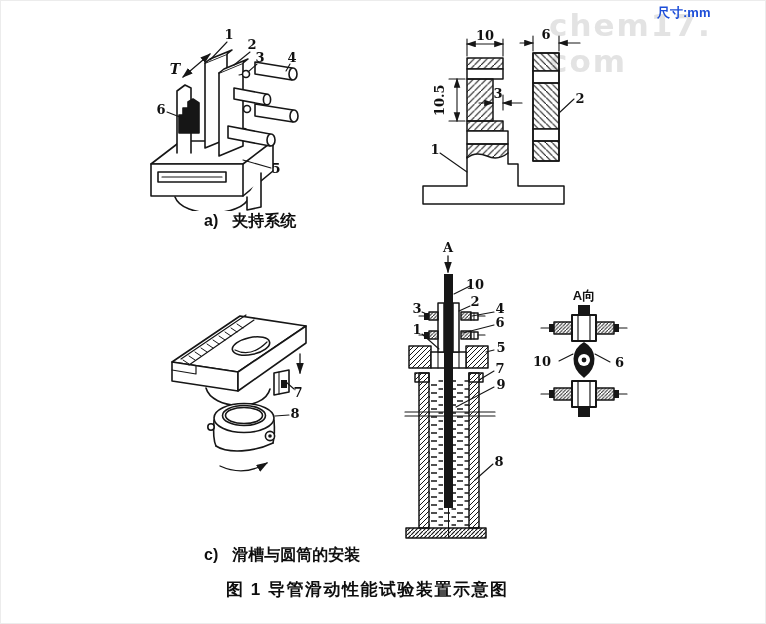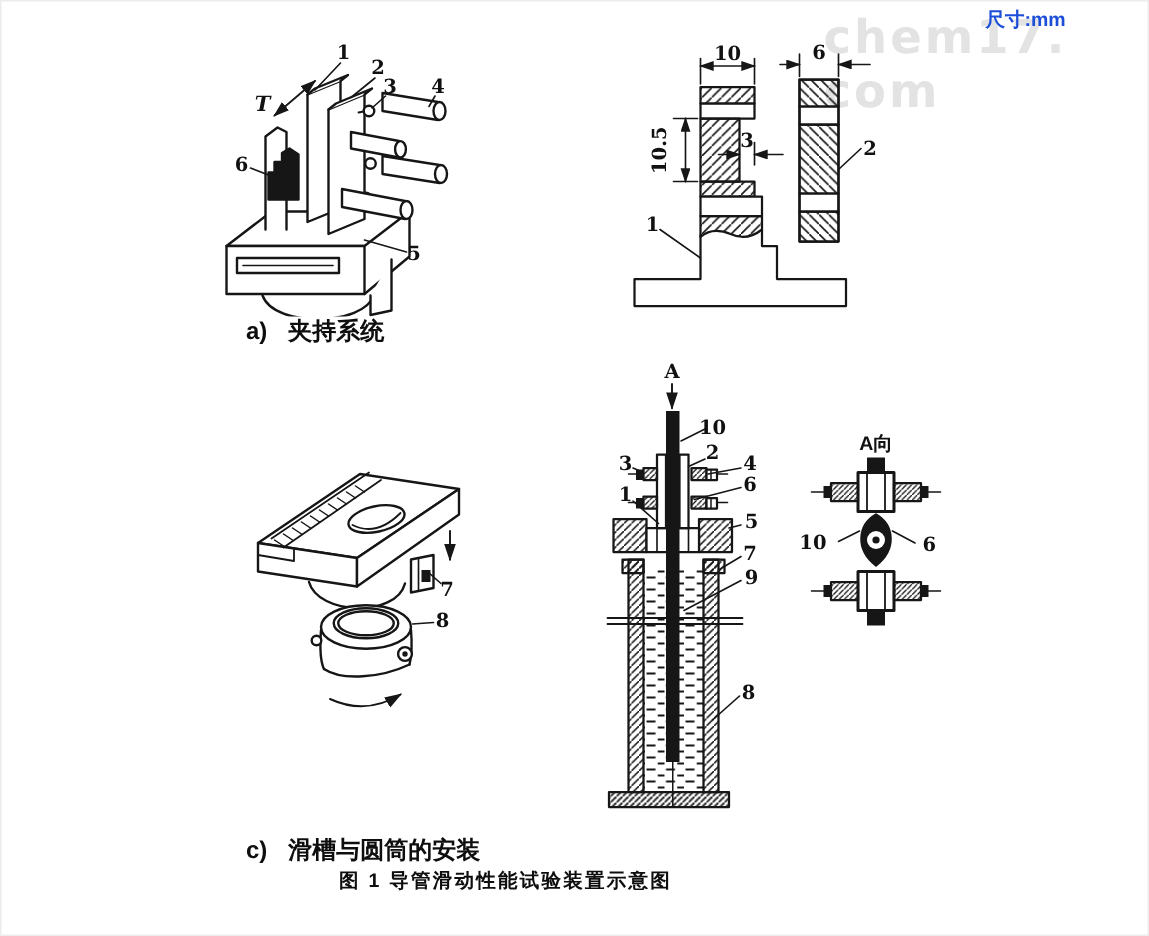--- a/index.html
+++ b/index.html
@@ -2,23 +2,23 @@
 <html><head>
 <meta charset="utf-8">
 <style>
   html,body{margin:0;padding:0;background:#fff;}
   .canvas{position:relative;width:766px;height:624px;background:#ffffff;overflow:hidden;
           font-family:"Liberation Sans",sans-serif;border:1px solid #ececec;box-sizing:border-box;}
   .watermark{position:absolute;left:548px;top:6px;font-size:31px;font-weight:bold;
              color:#e3e3e3;letter-spacing:2px;font-family:"DejaVu Sans",sans-serif;user-select:none;}
   .units{position:absolute;left:656px;top:3px;font-size:13px;font-weight:bold;color:#1d4ed8;}
   .figsvg{position:absolute;}
-  .subcap{position:absolute;font-size:16px;font-weight:bold;color:#0e0e0e;white-space:nowrap;}
+  .subcap{position:absolute;font-size:16px;font-weight:bold;color:#0e0e0e;white-space:nowrap;margin-left:40px;}
   .subcap .pfx{margin-right:14px;}
-  .maincap{position:absolute;left:225px;top:577px;font-size:13px;font-weight:bold;
+  .maincap{position:absolute;left:225px;top:577px;font-size:17px;font-weight:bold;
            color:#0e0e0e;letter-spacing:1.5px;white-space:nowrap;}
   svg text{fill:#111;stroke:none;}
   svg text.num{font-family:"DejaVu Serif","Liberation Serif",serif;font-weight:bold;font-size:13px;}
   svg text.numi{font-family:"DejaVu Serif","Liberation Serif",serif;font-weight:bold;font-style:italic;font-size:14px;}
   svg text.cjk{font-family:"Liberation Sans",sans-serif;font-weight:bold;font-size:13px;}
 </style>
 </head>
 <body>
 
 <div class="canvas">
@@ -315,18 +315,18 @@
     <text class="num" x="110" y="150" text-anchor="middle">9</text>
     <text class="num" x="108" y="227" text-anchor="middle">8</text>
     <text class="cjk" x="193" y="61" text-anchor="middle">A向</text>
     <text class="num" x="160" y="127" text-anchor="end">10</text>
     <text class="num" x="224" y="128" text-anchor="start">6</text>
   </svg>
 
   <div class="subcap" style="left:163px;top:210px">
     <span class="pfx">a)</span><span>夹持系统</span>
   </div>
-  <div class="subcap" style="left:163px;top:556px">
+  <div class="subcap" style="left:163px;top:544px">
     <span class="pfx">c)</span><span>滑槽与圆筒的安装</span>
   </div>
   <div class="maincap">图 1  导管滑动性能试验装置示意图</div>
 
 </div>
 
 </body></html>

